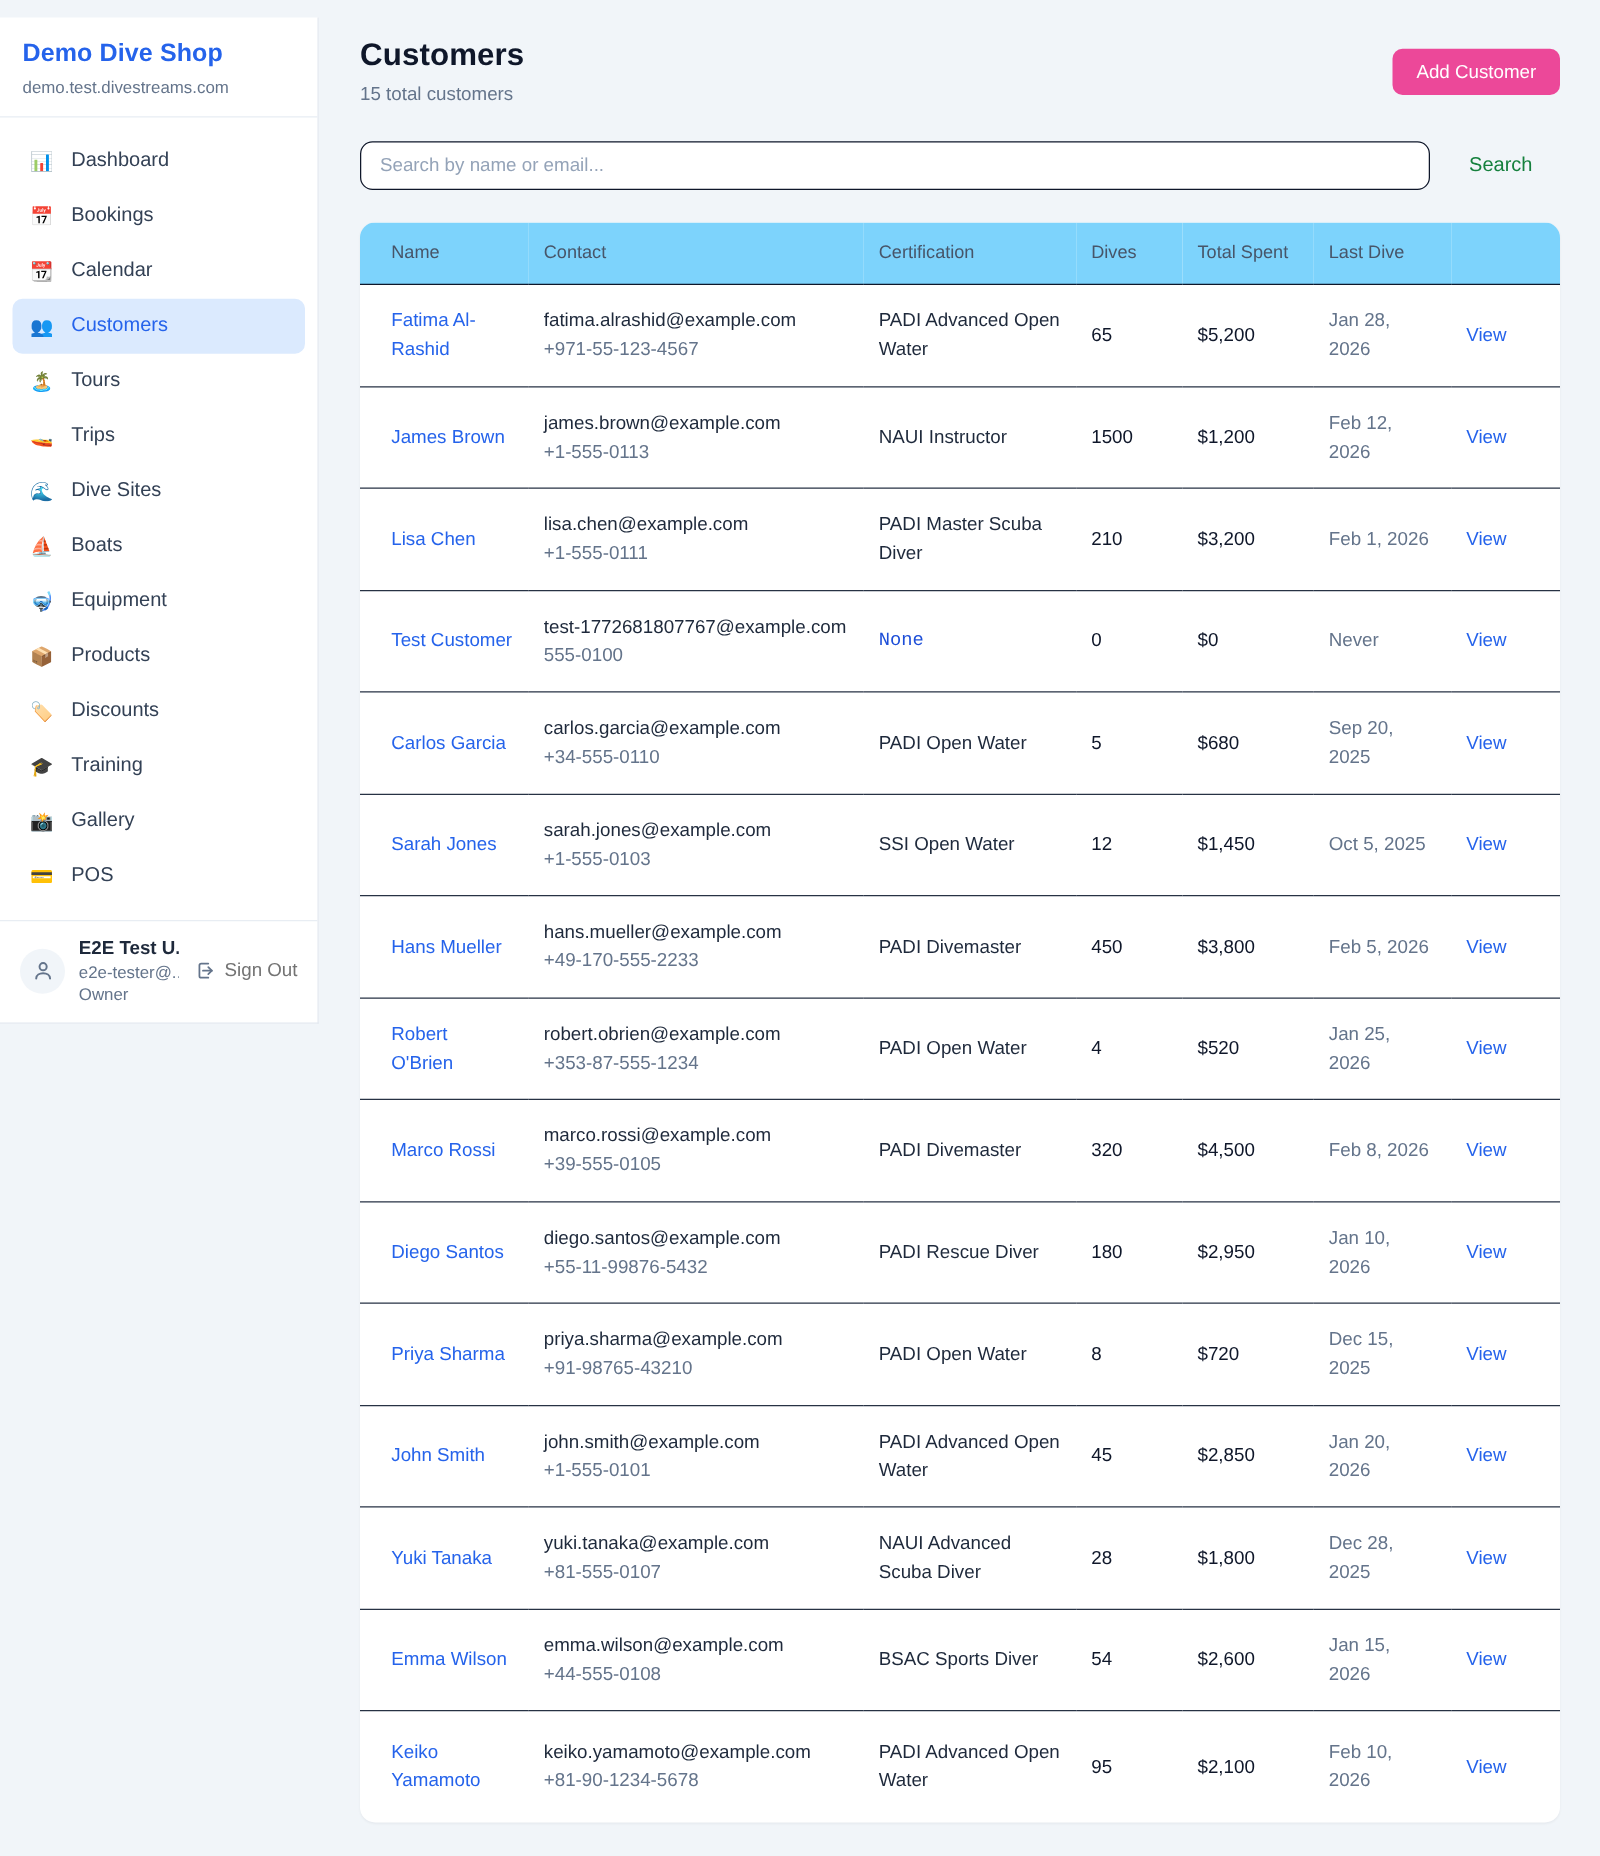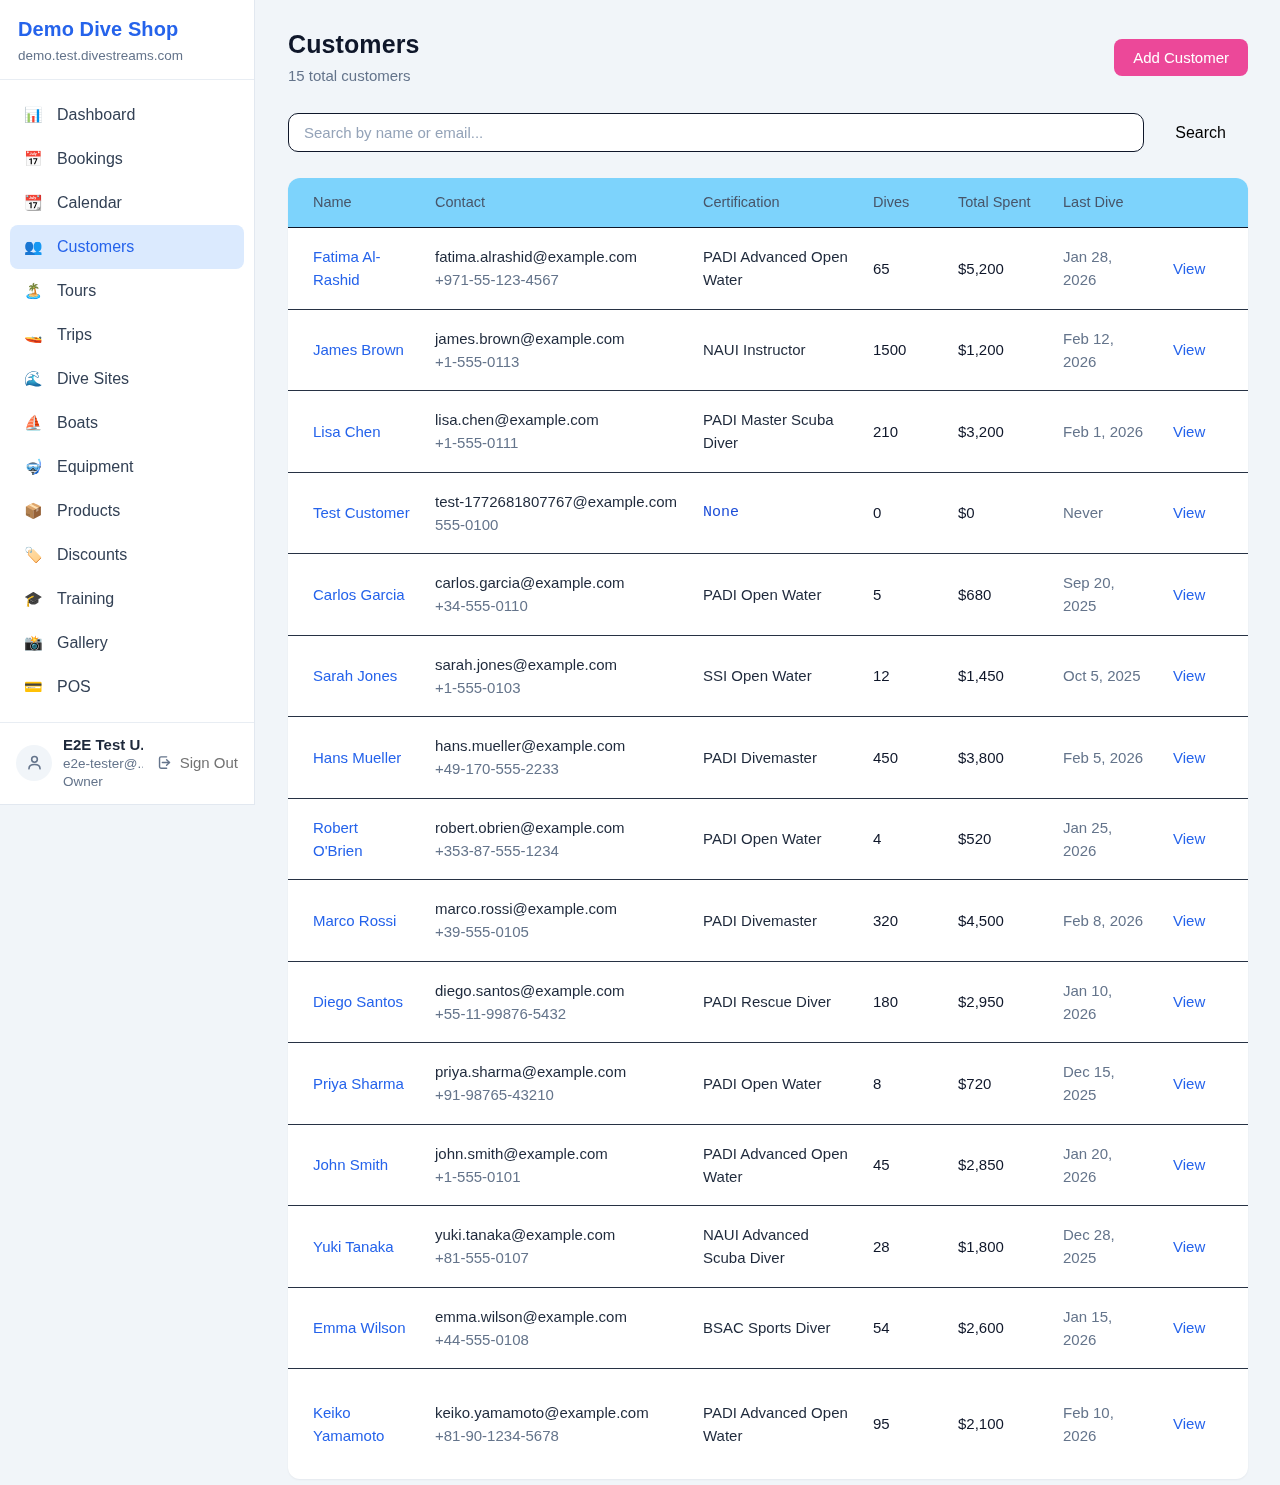--- a/index.html
+++ b/index.html
@@ -8,21 +8,21 @@
     height: 1485px;
     background: #f1f5f9;
     font-family: "Liberation Sans", sans-serif;
     color: #0f172a;
     position: relative;
     overflow: hidden;
   }
 
   
   .sidebar {
-    position: absolute; top: 0; left: 0;
+    position: absolute; top: 14px; left: 0;
     width: 255px;
     background: #ffffff;
     border-right: 1px solid #e2e8f0;
     border-bottom: 1px solid #e2e8f0;
   }
   .brand { padding: 18px 18px 16px 18px; border-bottom: 1px solid #e8edf3; }
   .brand-name { color: #2563eb; font-size: 20px; font-weight: bold; letter-spacing: .1px; }
   .brand-domain { color: #64748b; font-size: 13.5px; margin-top: 7px; }
 
   .nav { padding: 13px 10px; }
@@ -71,21 +71,21 @@
   .search-input {
     flex: 1; height: 39px;
     border: 1.5px solid #0f172a; border-radius: 10px;
     background: #ffffff; padding: 0 15px;
     font-family: inherit; font-size: 15px; color: #0f172a;
     outline: none;
   }
   .search-input::placeholder { color: #94a3b8; }
   .search-btn {
     background: none; border: none; cursor: pointer;
-    font-family: inherit; font-size: 16px; color: #000000;
+    font-family: inherit; font-size: 16px; color: #15803d;
     margin-left: 27px; margin-right: 18px; padding: 6px 4px;
   }
 
   
   .card {
     margin-top: 26px; background: #ffffff; border-radius: 12px;
     overflow: hidden; box-shadow: 0 1px 2px rgba(15,23,42,.05);
   }
   table { width: 100%; border-collapse: collapse; table-layout: fixed; }
   thead th {
@@ -96,21 +96,21 @@
   }
   thead th:first-child { padding-left: 25px; }
   tbody td {
     padding: 17px 12px; vertical-align: middle;
     font-size: 15px; line-height: 1.55;
     border-bottom: 1px solid #273244;
     word-wrap: break-word;
   }
   tbody td:first-child { padding-left: 25px; }
   tbody tr:last-child td { border-bottom: none; }
-  tbody tr:last-child { height: 110px; }
+  tbody tr:last-child { height: 89px; }
 
   .name-link { color: #2563eb; font-weight: 500; text-decoration: none; cursor: pointer; }
   .email { color: #1e293b; }
   .phone { color: #64748b; }
   .td-cert { color: #1e293b; }
   .td-cert.muted { color: #1d4ed8; font-family: Liberation Mono, monospace; }
   .td-dives, .td-spent { color: #0f172a; }
   .td-last { color: #64748b; }
   .view-link { color: #2563eb; text-decoration: none; cursor: pointer; }
 </style>

